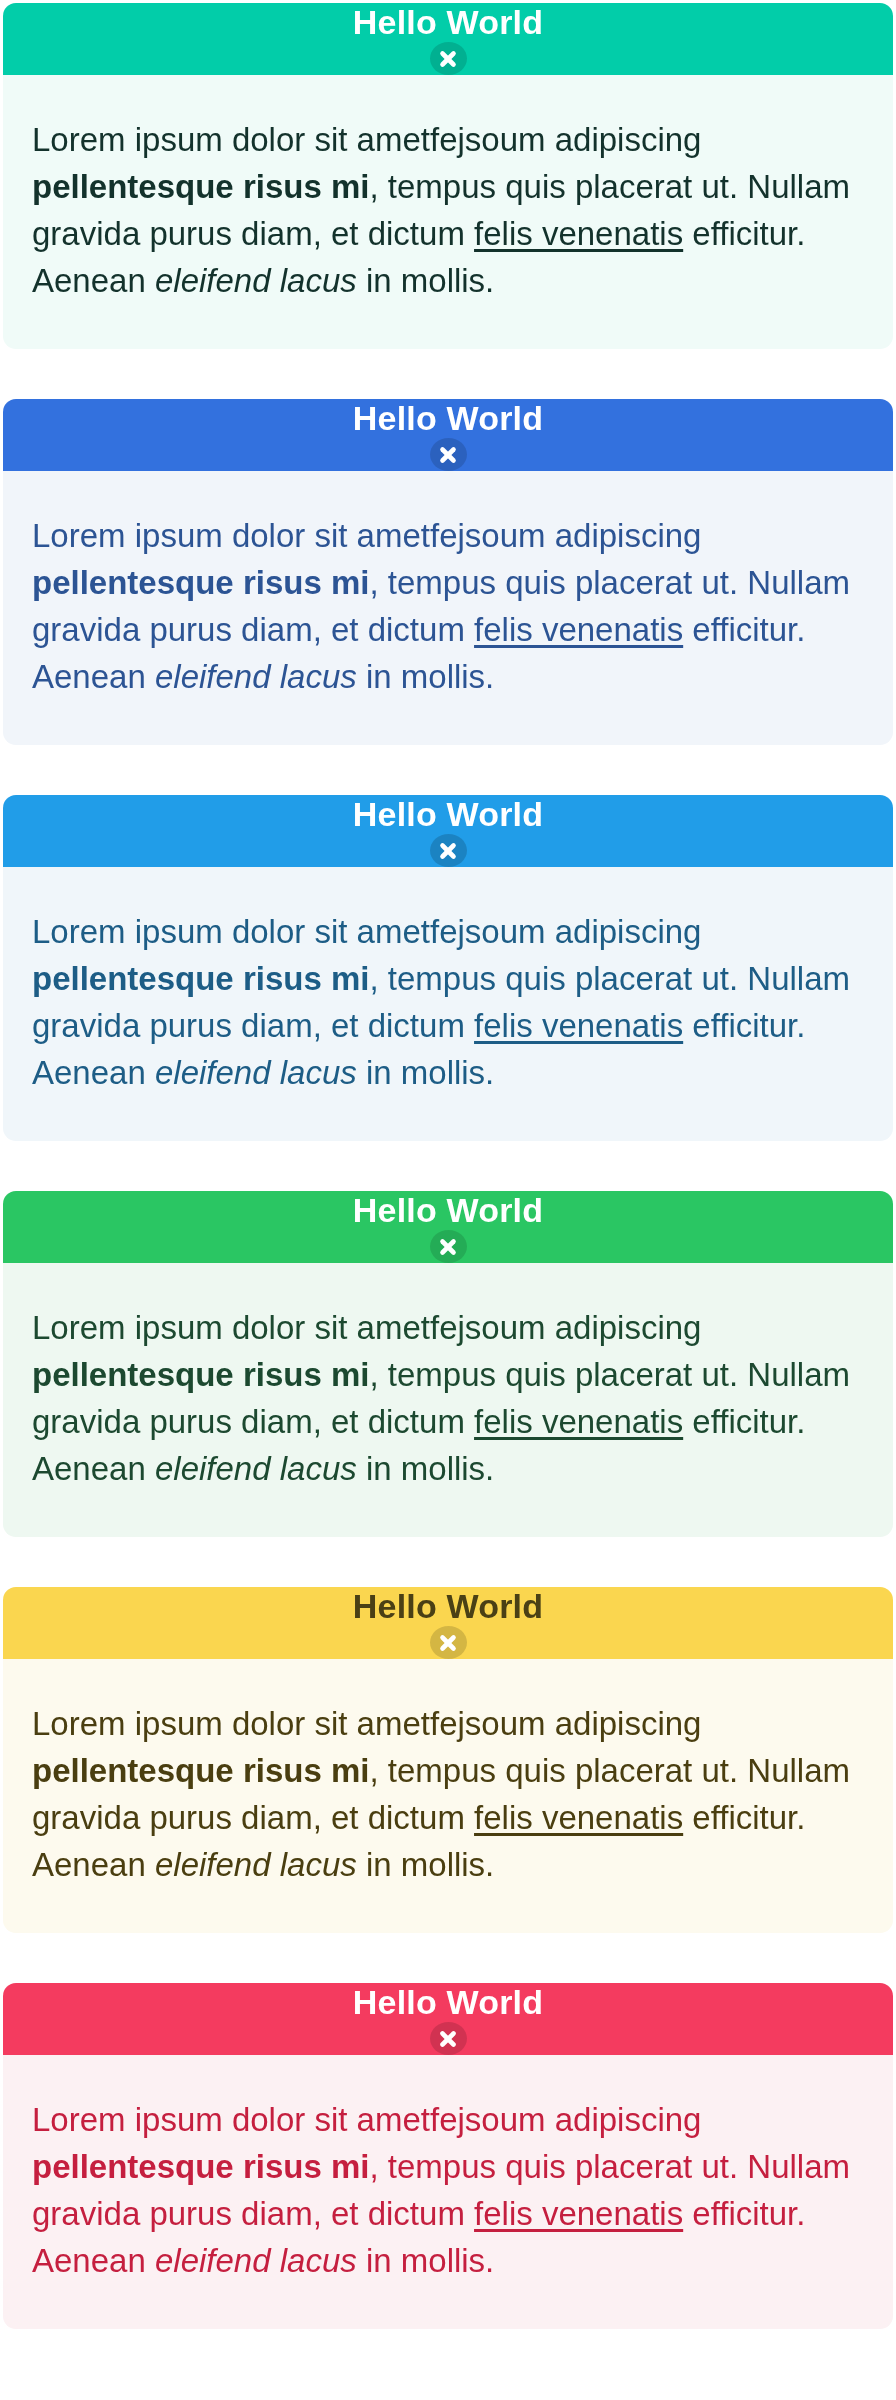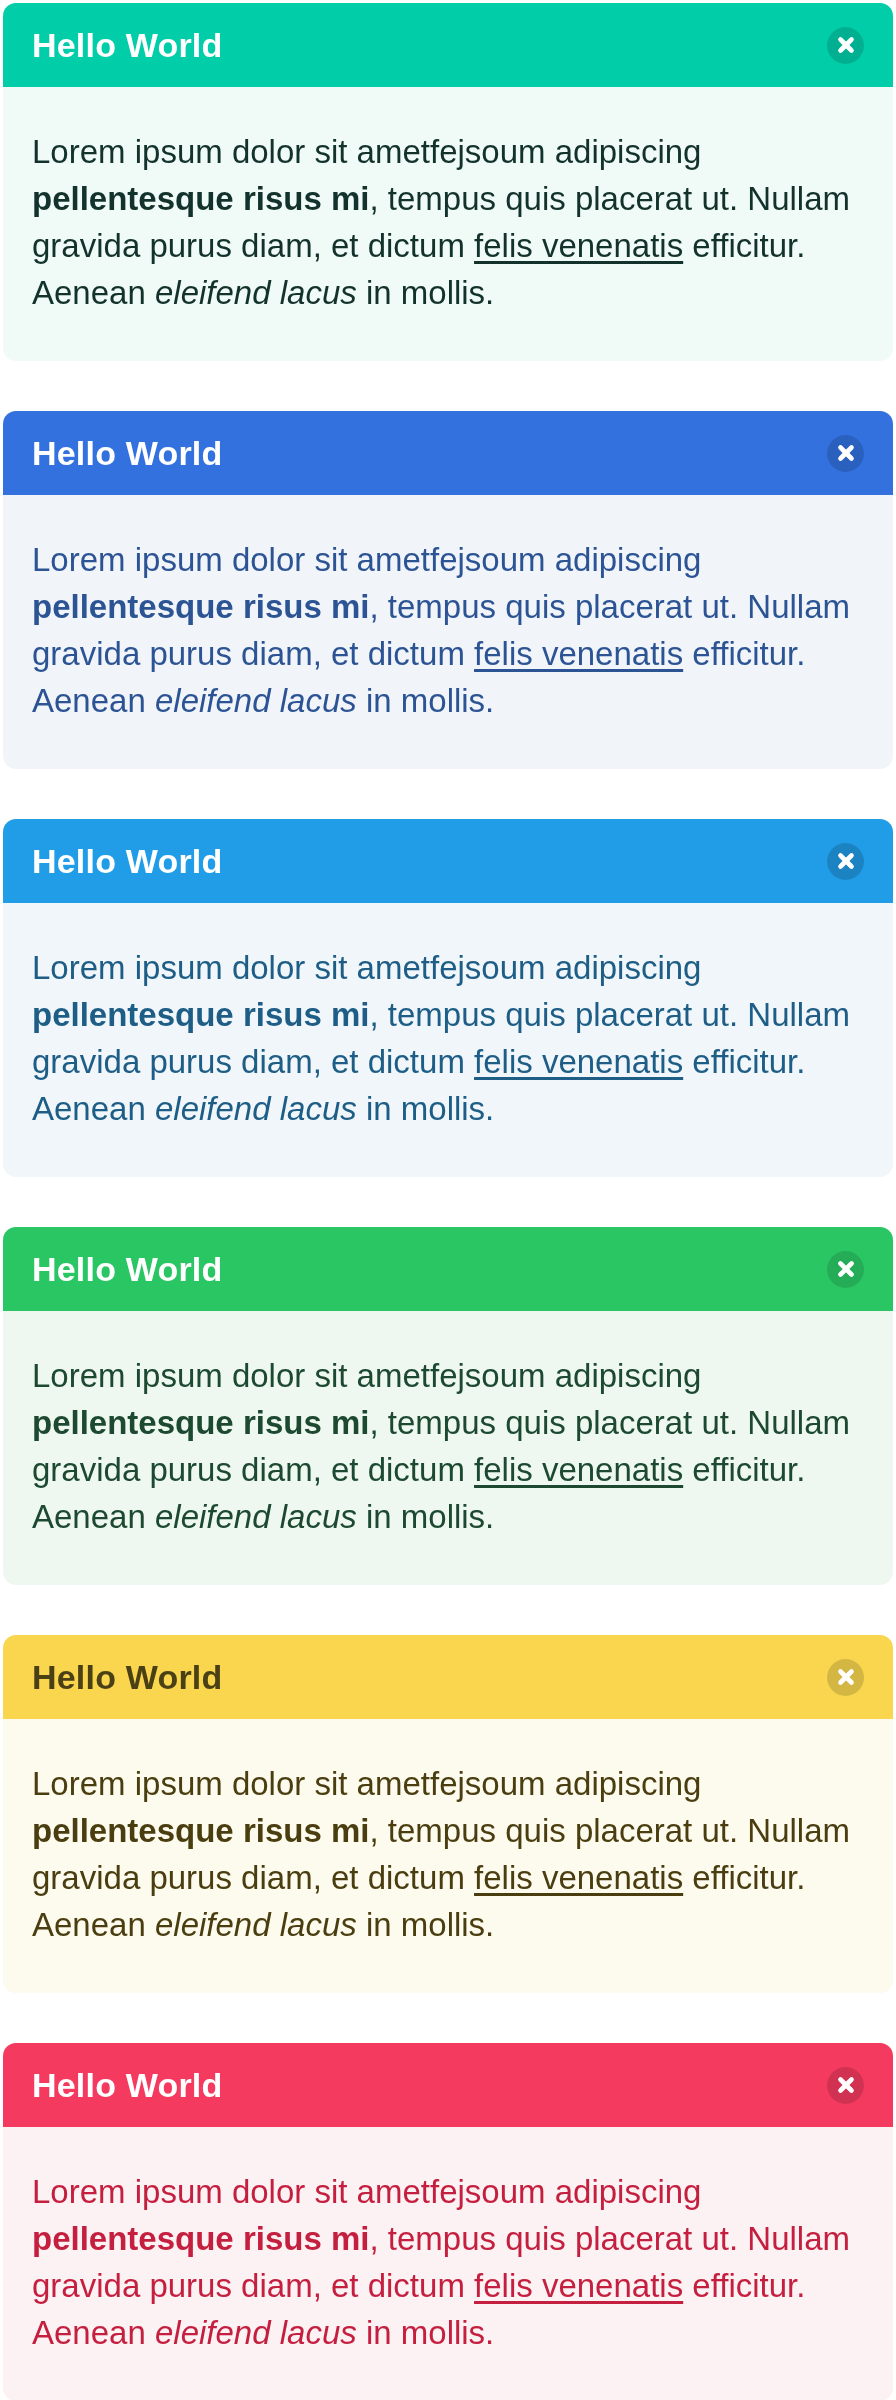--- a/index.html
+++ b/index.html
@@ -18,27 +18,28 @@
     flex-direction: column;
     gap: 50px;
     padding: 3px;
     box-sizing: border-box;
   }
   .card {
     border-radius: 13px;
     overflow: hidden;
   }
   .card-header {
-    height: 84px;
+    height: 72px;
     background: var(--header-bg);
     color: var(--header-fg);
     display: flex;
     align-items: center;
     justify-content: space-between;
     padding: 0 29px;
+    flex-direction: column;
   }
   .card-title {
     font-size: 34px;
     font-weight: bold;
     letter-spacing: 0.2px;
   }
   .close-btn {
     width: 37px;
     height: 37px;
     min-width: 37px;

